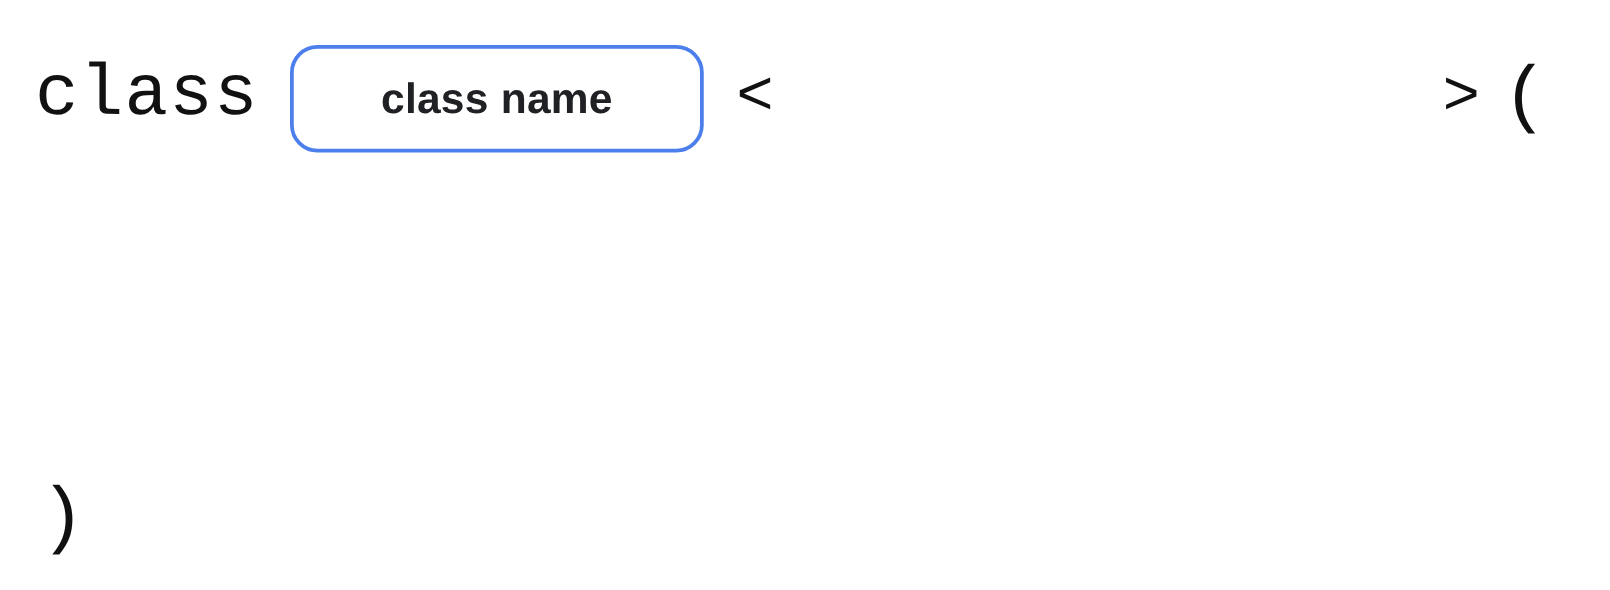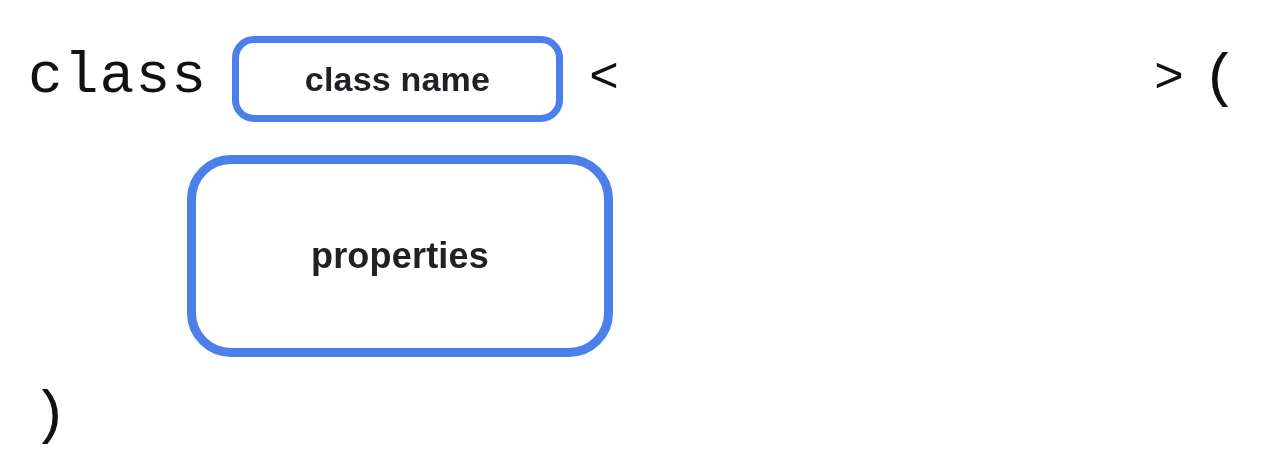--- a/index.html
+++ b/index.html
@@ -46,21 +46,21 @@
   .slot-gt   { left: 1138px; width: 62px; font-size: 50px; }
   .slot-open { left: 1196px; width: 48px; font-size: 60px; }
   .close-paren {
     left: 32px;
     top: 386px;
     font-size: 60px;
   }
   .syntax-box {
     position: absolute;
     box-sizing: border-box;
-    border: 7px solid #be185d;
+    border: 3px solid #be185d;
     border-radius: 22px;
     background: #ffffff;
     display: flex;
     align-items: center;
     justify-content: center;
   }
   .box-label {
     font-family: "Liberation Sans", "DejaVu Sans", sans-serif;
     font-weight: 700;
     font-size: 34px;
@@ -109,19 +109,16 @@
 
 
   <div class="sym-slot slot-gt">
     <span class="code-sym" style="color: rgb(17, 17, 17);">&gt;</span>
   </div>
 
   <div class="sym-slot slot-open">
     <span class="code-sym" style="color: rgb(17, 17, 17);">(</span>
   </div>
 
-  <div class="syntax-box box-properties" style="border-color: rgb(77, 127, 236);">
-    <span class="box-label" style="color: rgb(32, 33, 36);">properties</span>
-  </div>
 
   <span class="code close-paren" style="color: rgb(17, 17, 17);">)</span>
 
 </div>
 
 </body></html>

